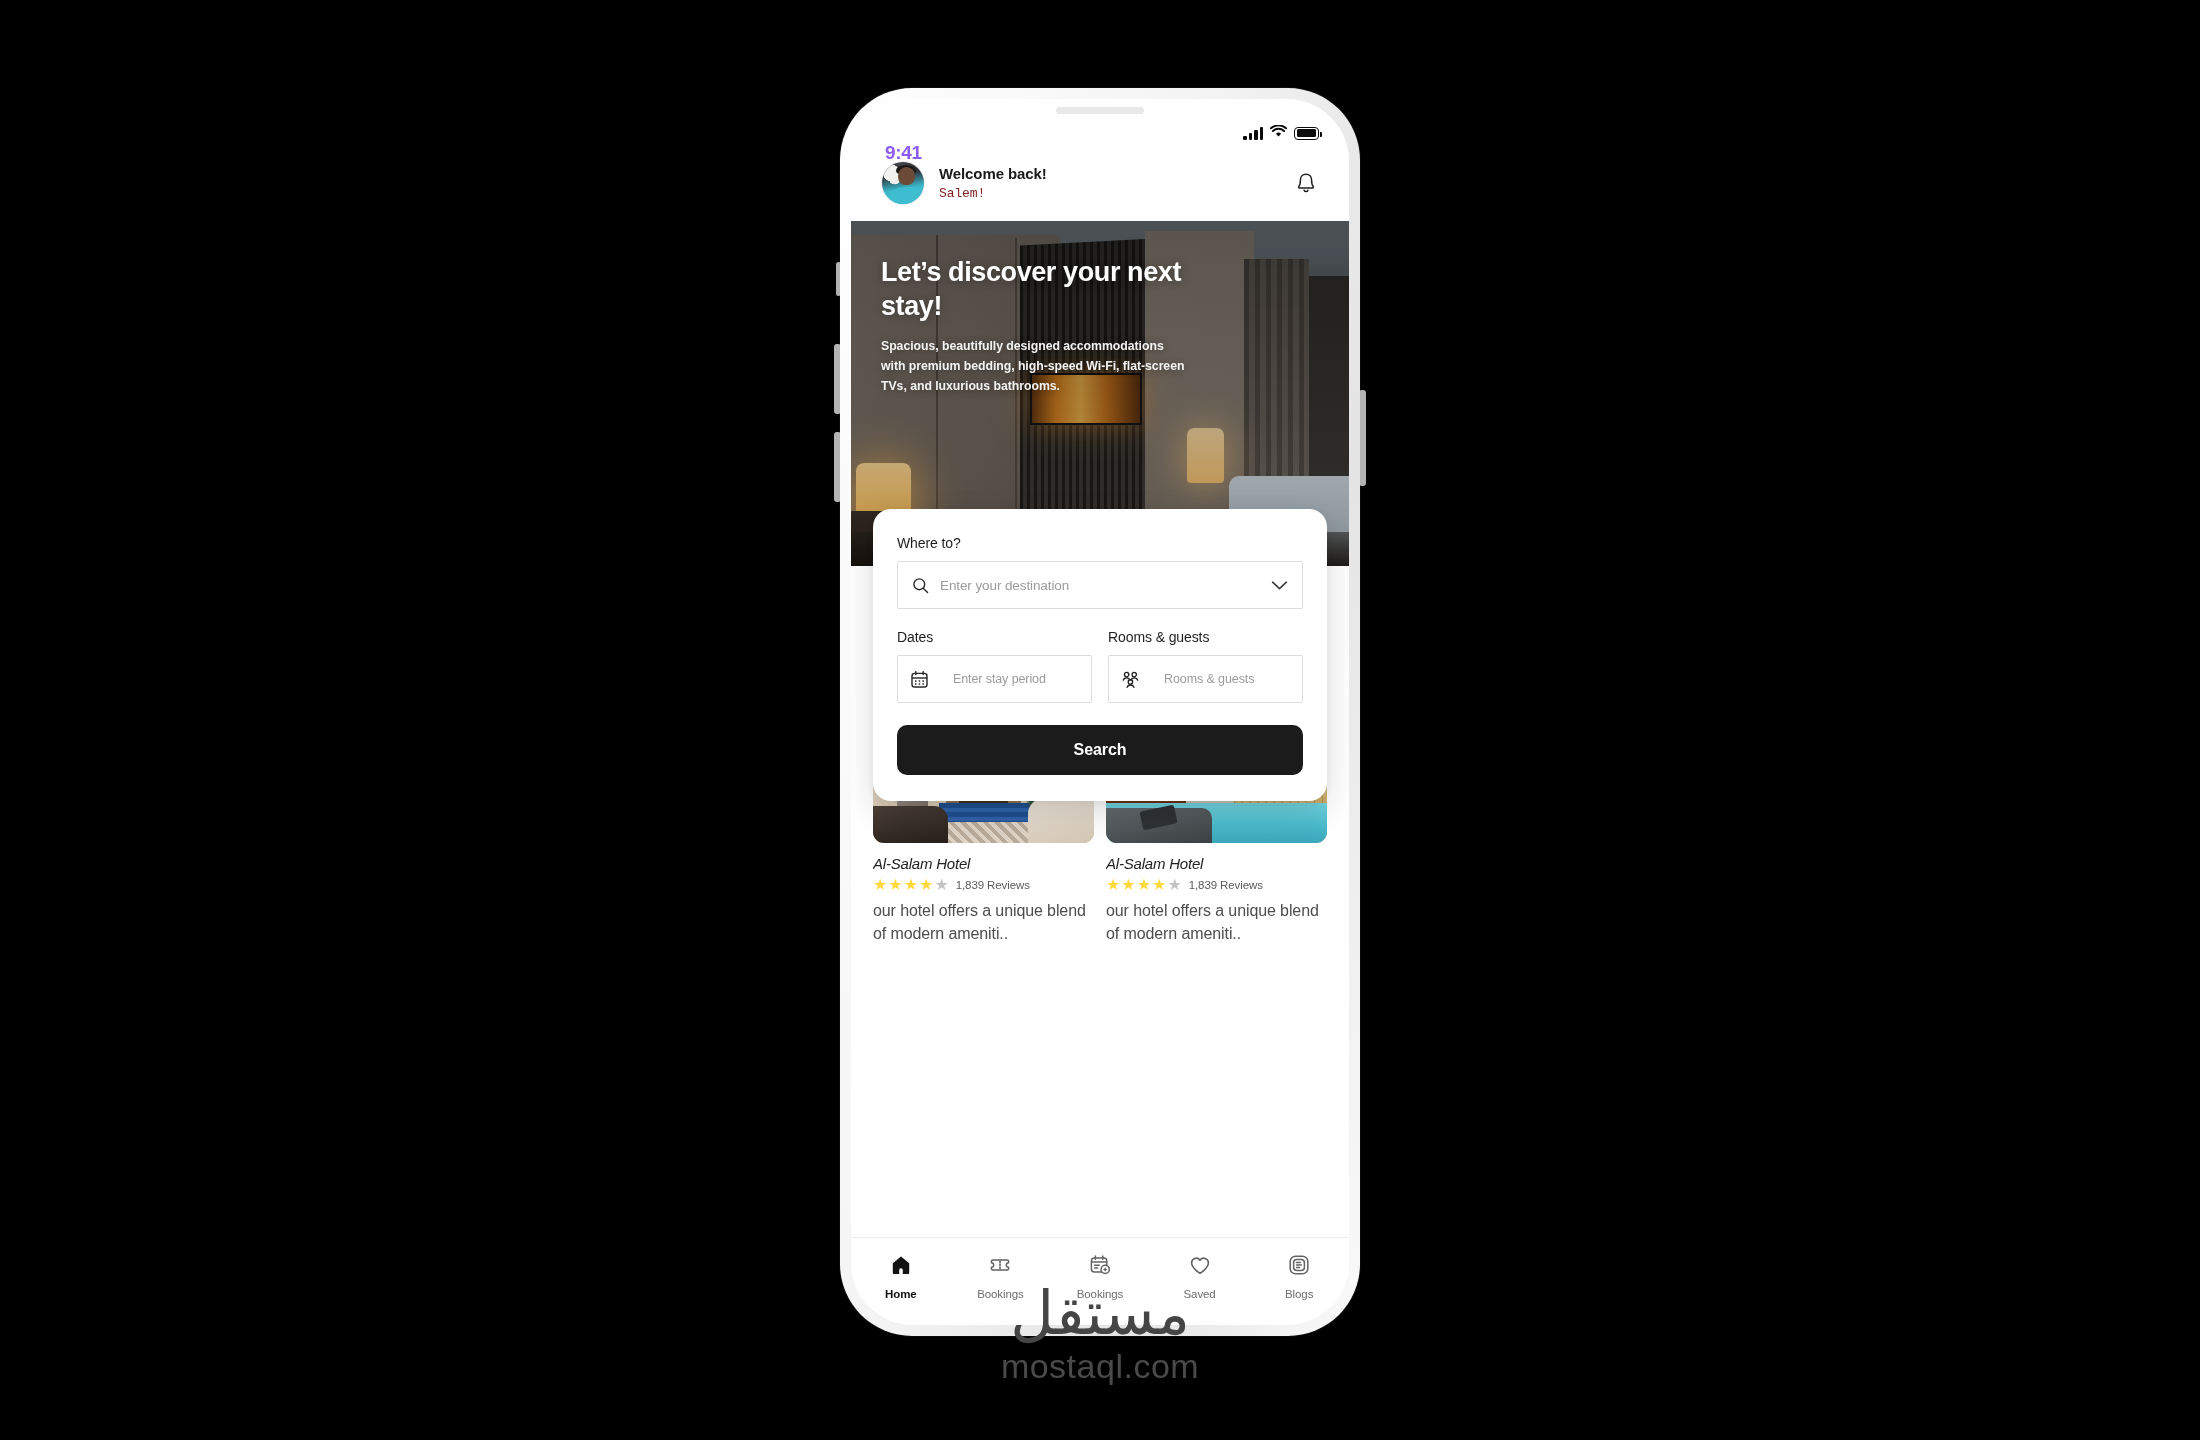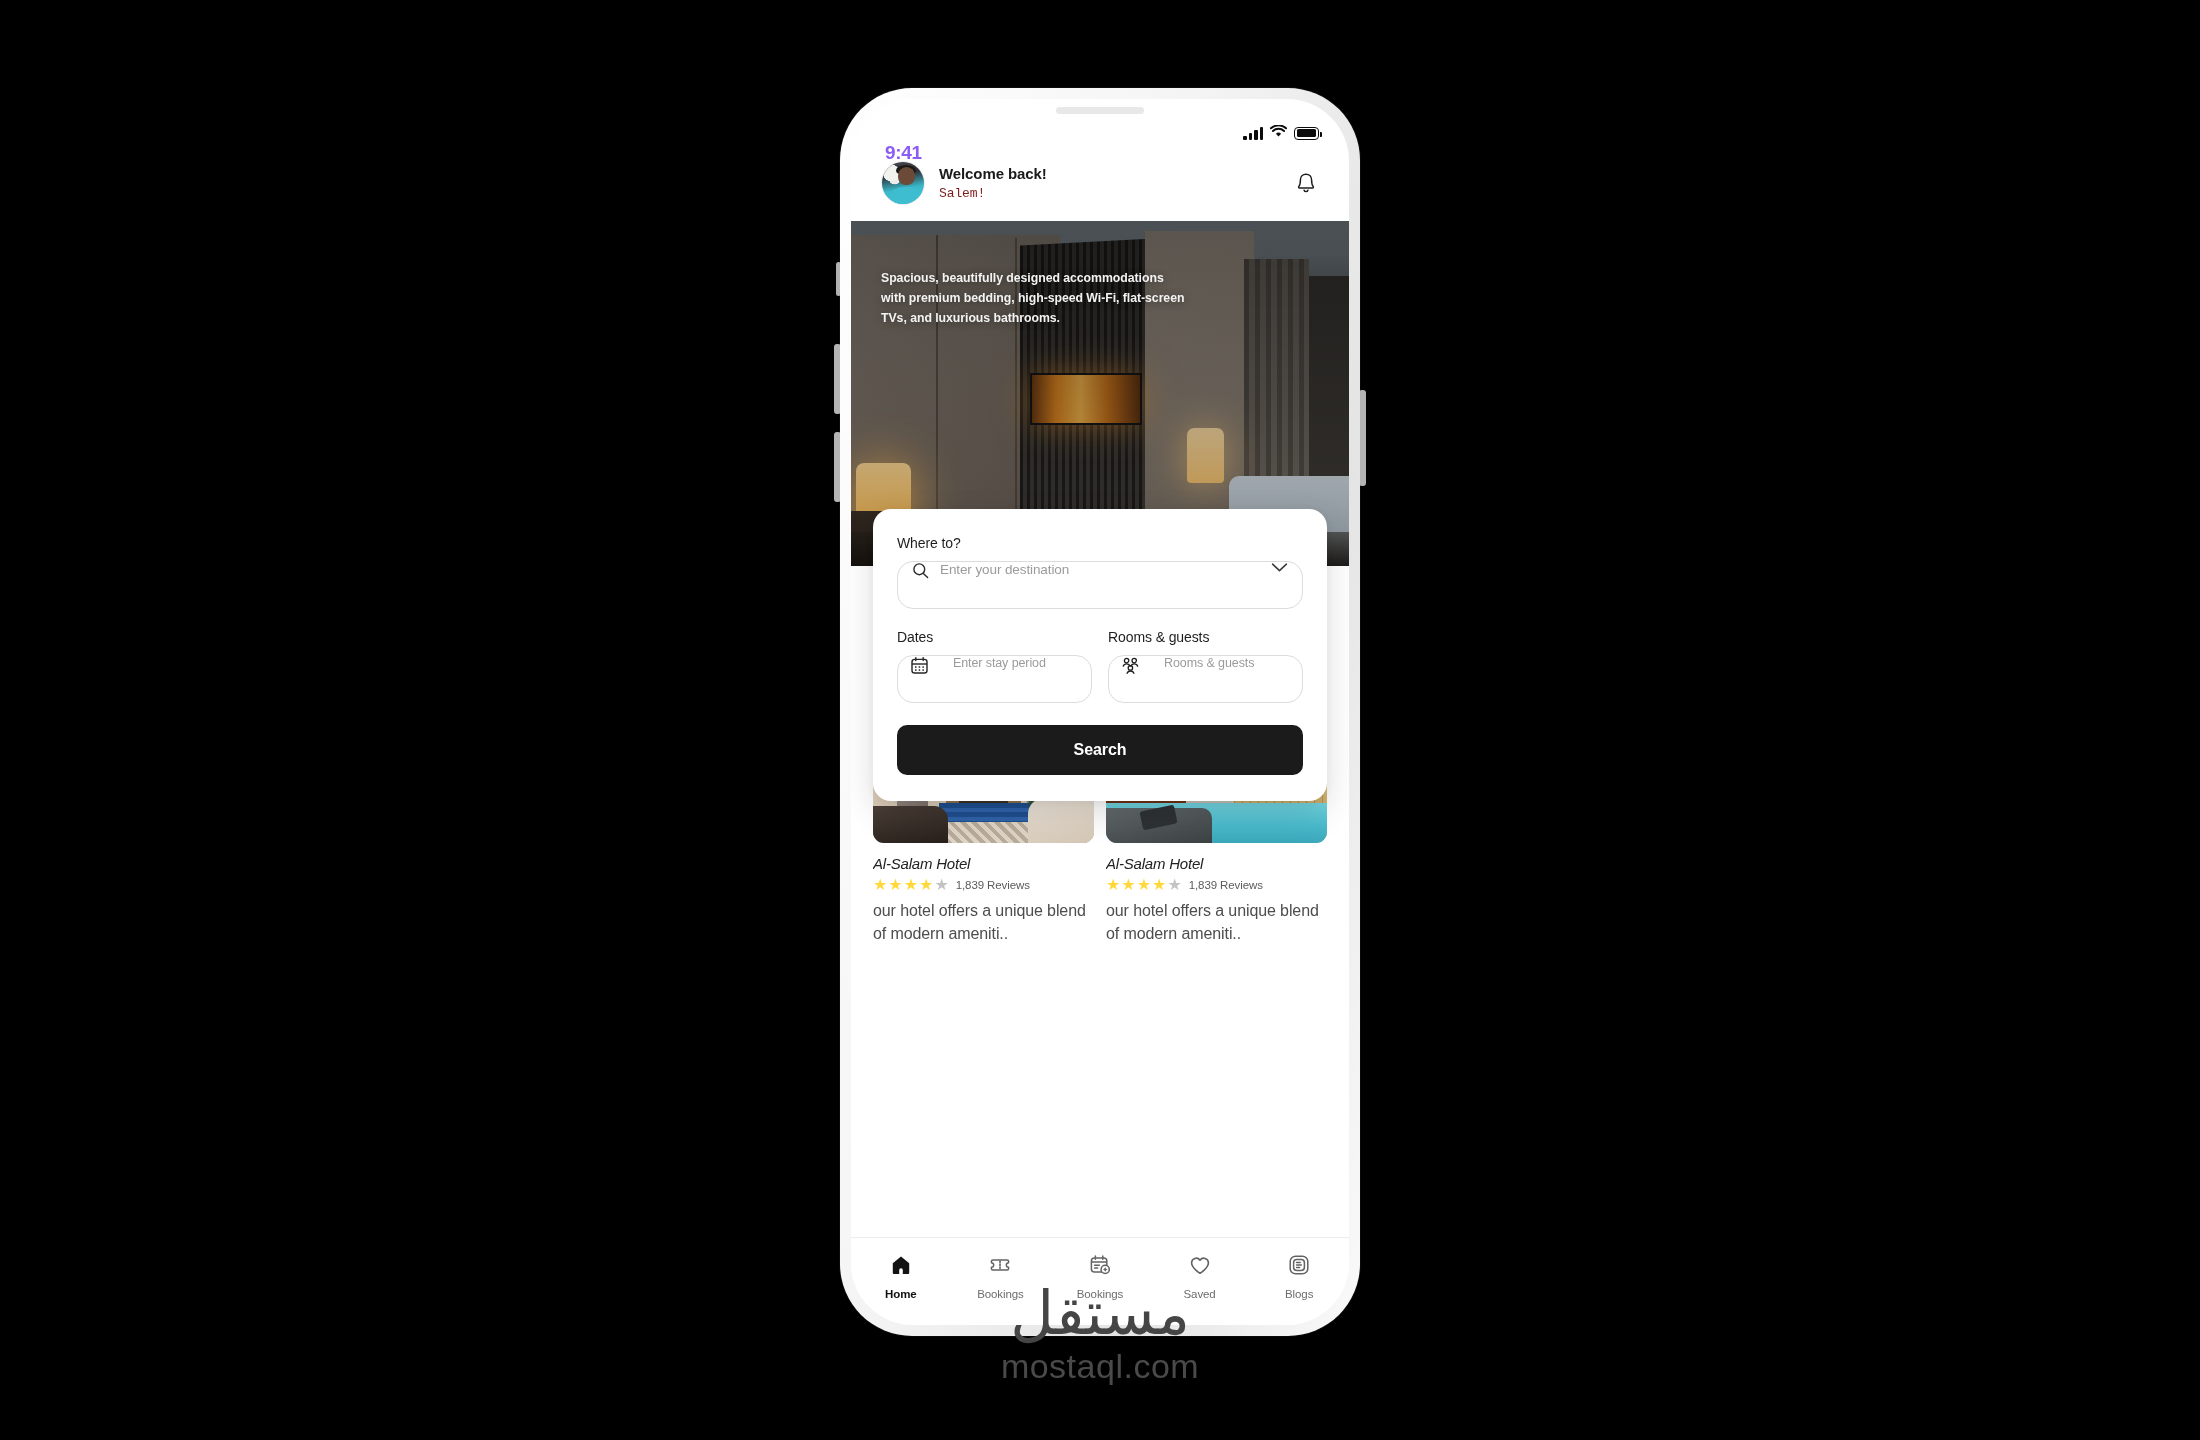--- a/index.html
+++ b/index.html
@@ -254,25 +254,25 @@
   }
   .field-label {
     font-size: 14px;
     color: #1e1e1e;
     font-weight: 400;
     letter-spacing: -0.1px;
     margin-bottom: 10px;
   }
   .input-box {
     display: flex;
-    align-items: flex-start;
+    align-items: center;
     gap: 11px;
     height: 48px;
     border: 1px solid #dcdcdc;
-    border-radius: 16px;
+    border-radius: 2px;
     padding: 0 14px;
     background: #fff;
     cursor: text;
   }
   .input-box .ph {
     font-size: 13.5px;
     color: #9b9b9b;
     flex: 1;
     letter-spacing: -0.1px;
     white-space: nowrap;
@@ -548,20 +548,21 @@
           <div class="ph-curtain"></div>
           <div class="ph-fire"></div>
           <div class="ph-lamp"></div>
           <div class="ph-lamp-l"></div>
           <div class="ph-bed"></div>
           <div class="ph-nightstand"></div>
           <div class="ph-floor"></div>
           <div class="ph-shade"></div>
         </div>
         <div id="hero-copy">
+          <div id="hero-title">Let’s discover your next stay!</div>
           <div id="hero-sub">Spacious, beautifully designed accommodations with premium bedding, high-speed Wi-Fi, flat-screen TVs, and luxurious bathrooms.</div>
         </div>
       </div>
 
       <div id="search-card">
 
         <div class="field-label">Where to?</div>
         <div class="input-box">
           <span class="icon">
             <svg width="17" height="17" viewBox="0 0 17 17">

